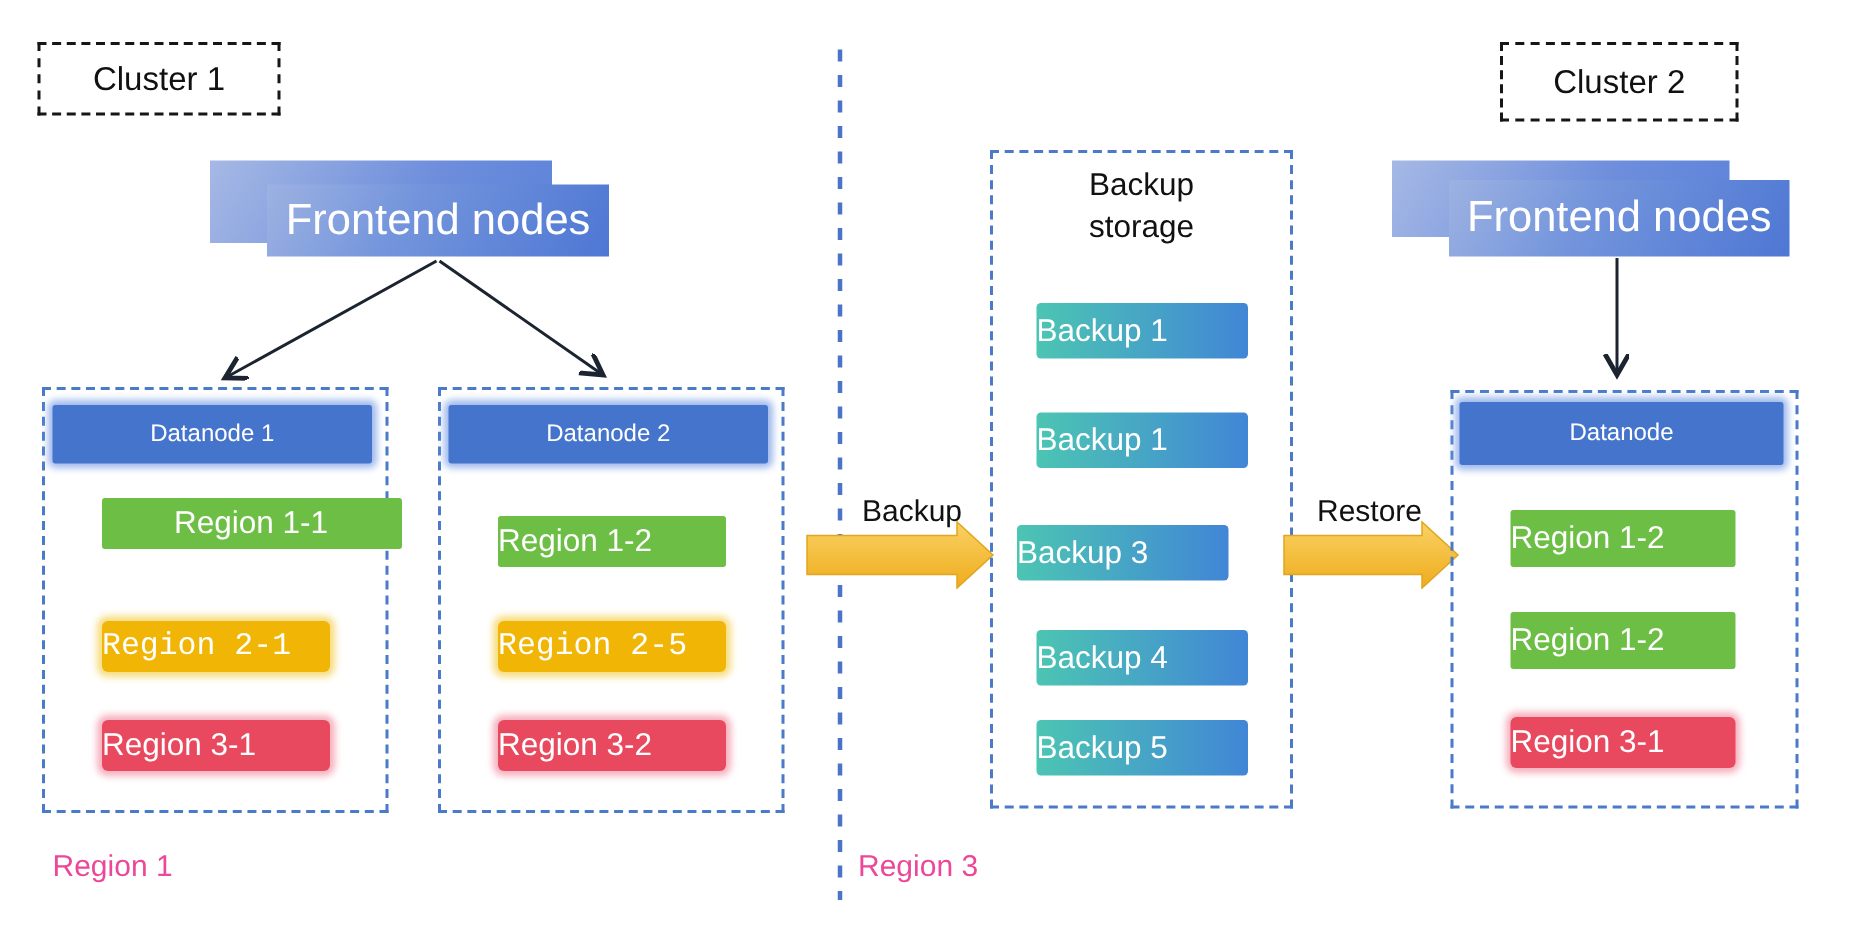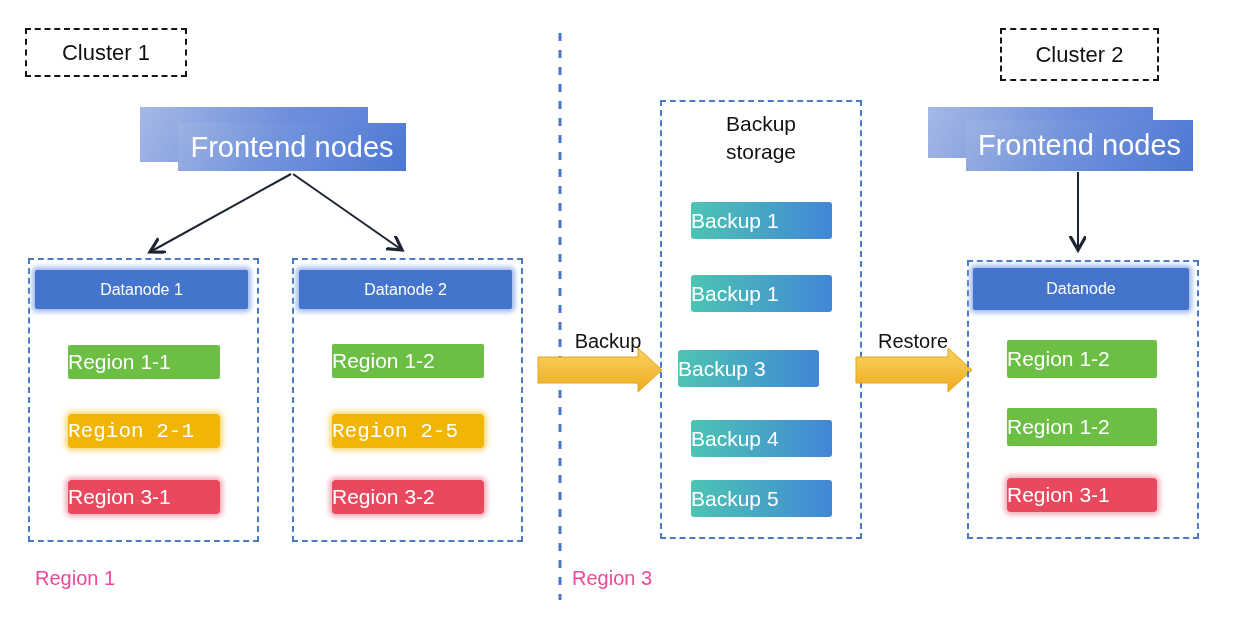--- a/index.html
+++ b/index.html
@@ -109,21 +109,21 @@
     <line x1="291" y1="174" x2="150" y2="252" stroke="#1b2430" stroke-width="2" marker-end="url(#ah)"></line>
     <line x1="293" y1="174" x2="402" y2="250" stroke="#1b2430" stroke-width="2" marker-end="url(#ah)"></line>
     <line x1="1078" y1="172" x2="1078" y2="250" stroke="#1b2430" stroke-width="2" marker-end="url(#ah)"></line>
     <line x1="560" y1="33" x2="560" y2="600" stroke="#4b74c8" stroke-width="3" stroke-dasharray="8 9"></line>
   </svg>
 
   <div class="dashed-blue abs" style="left:28px; top:258px; width:227px; height:280px;">
     <div class="node-header" style="left:5px; top:10px; width:213px; height:39px;">
       <span>Datanode 1</span>
     </div>
-    <div class="chip green" style="left:38px; top:85px;  width:152px; height:34px;">
+    <div class="chip green" style="left:38px; top:72px;  width:152px; height:34px;padding-left:48px;">
       <span>Region 1-1</span>
     </div>
     <div class="chip yellow" style="left:38px; top:154px; width:152px; height:34px;">
       <span>Region 2-1</span>
     </div>
     <div class="chip red" style="left:38px; top:220px; width:152px; height:34px;">
       <span>Region 3-1</span>
     </div>
   </div>
 

